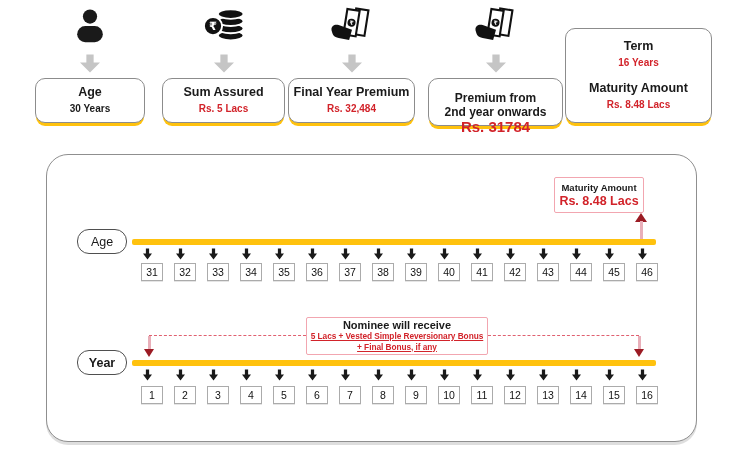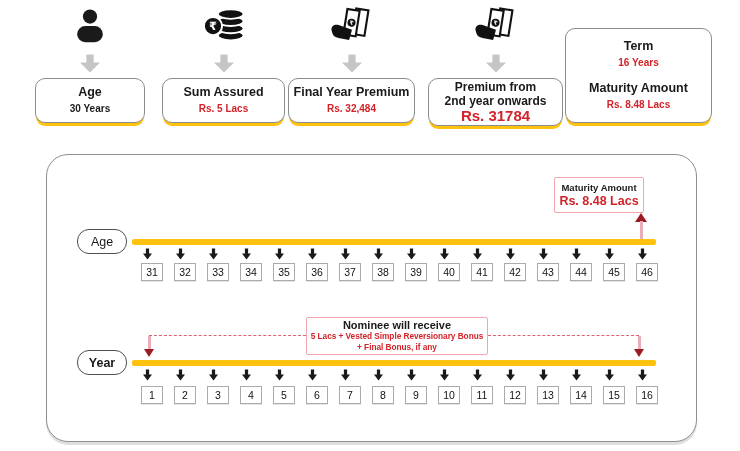--- a/index.html
+++ b/index.html
@@ -16,21 +16,21 @@
   .stage{position:relative;width:740px;height:451px;background:#fff;overflow:hidden;
          font-family:"Liberation Sans",sans-serif;color:var(--ink);}
 
   
   .card-col{position:absolute;top:6px;display:flex;flex-direction:column;align-items:center;}
   .icon-zone{height:42px;display:flex;align-items:center;justify-content:center;}
   .arrow-zone{height:30px;display:flex;align-items:center;justify-content:center;}
   .card-box{box-sizing:border-box;width:100%;background:#fff;border:1.6px solid #8C8C8C;border-radius:10px;
             box-shadow:0 4px 0 -1px var(--accent-yellow);
             display:flex;flex-direction:column;justify-content:center;align-items:center;
-            height:45px;padding:2px 2px;}
+            height:45px;padding:13px 2px;}
   .card-box .t{font-weight:700;font-size:12.5px;line-height:15px;text-align:center;color:var(--ink);white-space:nowrap;}
   .card-box .t.small{font-size:12px;line-height:13.5px;}
   .card-box .v{font-weight:700;font-size:10px;line-height:17px;text-align:center;white-space:nowrap;}
   .v.red{color:var(--value-red);}
   .v.black{color:var(--ink);}
   .card-box.tall{height:95px;justify-content:center;gap:10px;}
   .card-box.tall .grp{display:flex;flex-direction:column;align-items:center;}
 
   
   .panel{position:absolute;left:46px;top:154px;width:649px;height:286px;background:#fff;
@@ -44,21 +44,21 @@
   .strip .cell{flex:1;box-sizing:border-box;background:#fff;border:1px solid #ABABAB;height:18px;
                display:flex;align-items:center;justify-content:center;font-size:10.5px;color:#111;
                box-shadow:0 1px 0 rgba(0,0,0,0.10);margin-left:9px;}
 
   .callout{position:absolute;box-sizing:border-box;background:#fff;border:1.2px solid var(--callout-border-pink);
            border-radius:2px;display:flex;flex-direction:column;align-items:center;justify-content:center;}
   .callout .c-title{font-weight:700;font-size:9.5px;color:var(--ink);line-height:12px;white-space:nowrap;}
   .callout .c-value{font-weight:700;font-size:12.5px;color:var(--value-red);line-height:15px;white-space:nowrap;}
   .callout.nominee .c-title{font-size:11px;line-height:11px;}
   .callout.nominee .c-line{font-weight:700;font-size:8.3px;line-height:10.5px;color:var(--value-red);
-                           letter-spacing:-0.05px;white-space:nowrap;}
+                           letter-spacing:-0.05px;white-space:nowrap;text-decoration:underline;}
 
   .dash-h{position:absolute;height:0;border-top:1.6px dashed var(--dashed-pink);}
   .stem-v{position:absolute;width:3px;background:var(--arrow-stem-pink);}
   .tri-down{position:absolute;width:0;height:0;border-left:5px solid transparent;border-right:5px solid transparent;
             border-top:8px solid var(--dark-red);}
   .tri-up{position:absolute;width:0;height:0;border-left:6px solid transparent;border-right:6px solid transparent;
           border-bottom:9px solid var(--dark-red);}
 </style>
 </head>
 <body>

